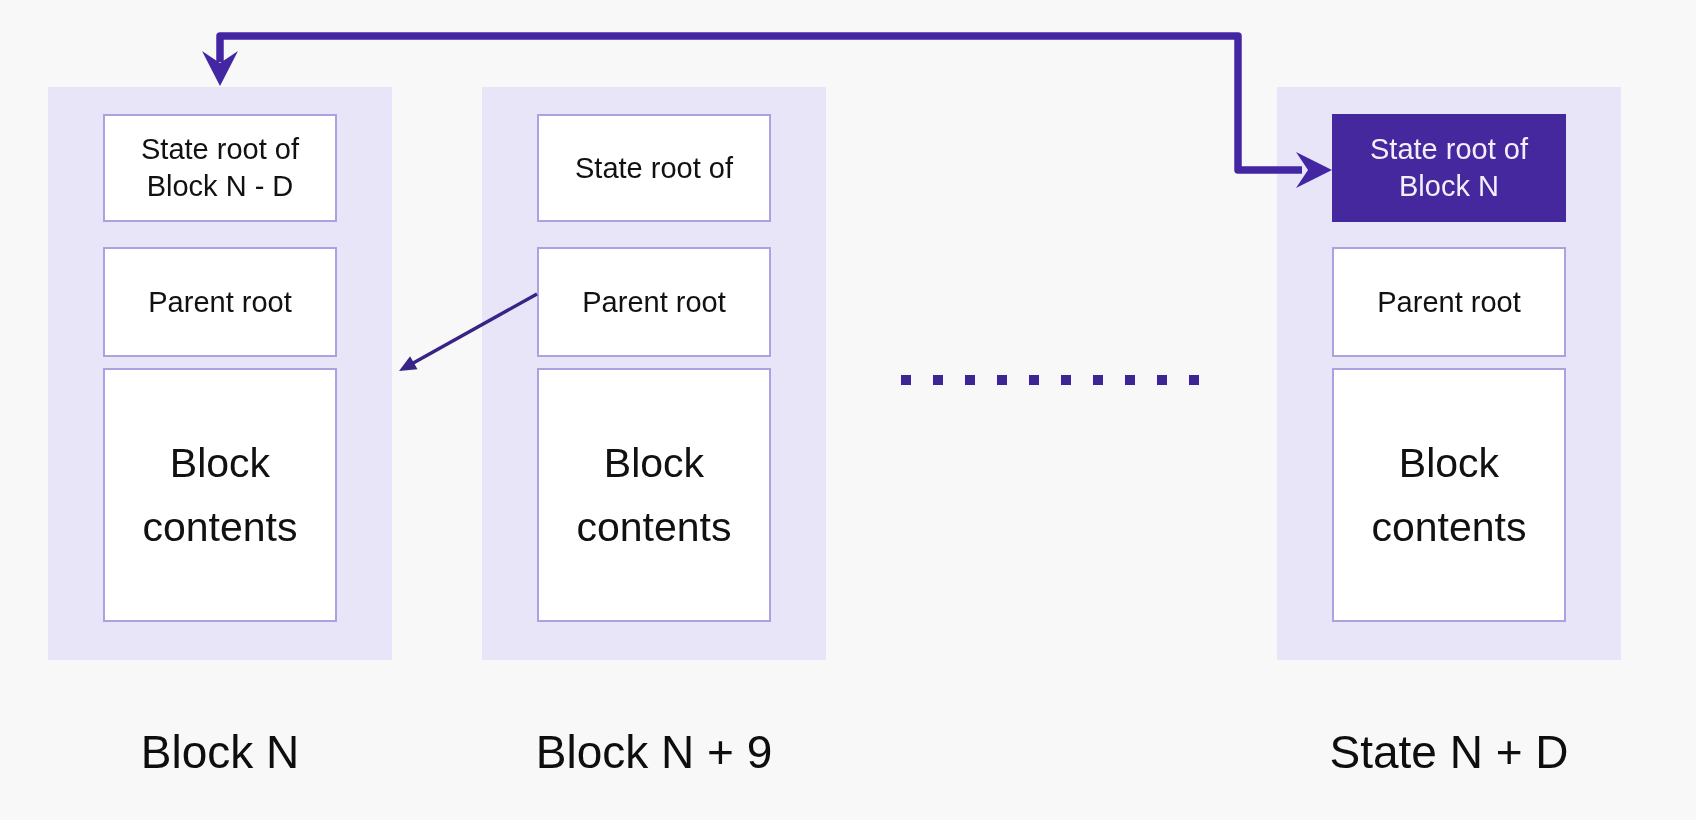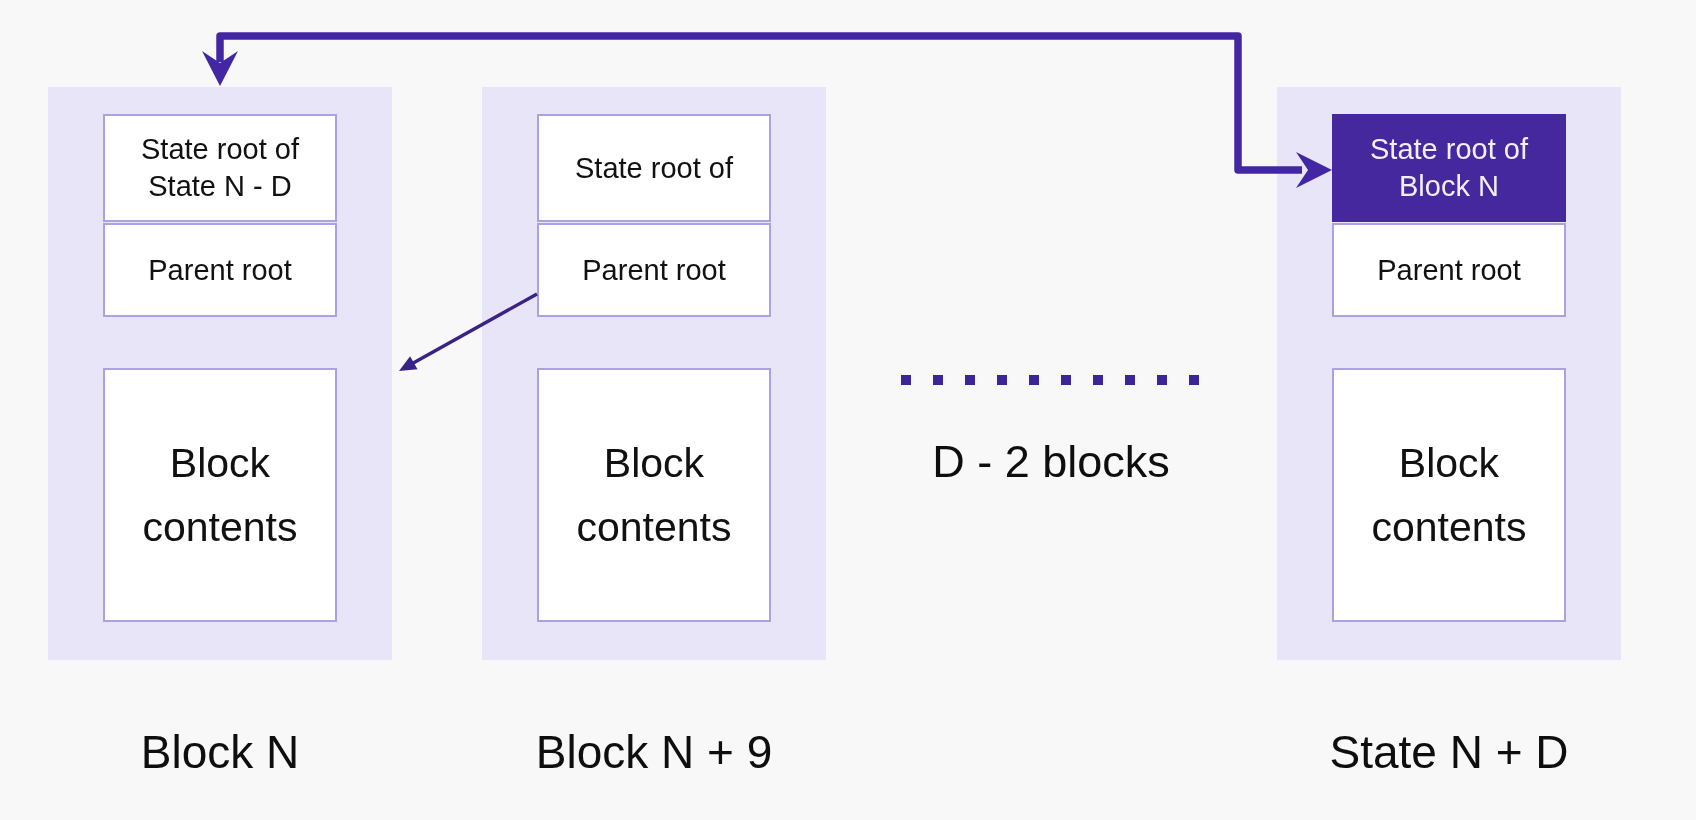--- a/index.html
+++ b/index.html
@@ -50,22 +50,22 @@
     height: 108px;
     font-size: 29px;
     line-height: 37px;
   }
   .state-box.highlight {
     background: #46289e;
     border-color: #46289e;
     color: #f2effb;
   }
   .parent-box {
-    top: 136px;
-    height: 94px;
+    top: 160px;
+    height: 110px;
     font-size: 29px;
     line-height: 37px;
   }
   .contents-box {
     top: 281px;
     height: 254px;
     font-size: 41px;
     line-height: 56px;
     gap: 8px;
   }
@@ -96,21 +96,21 @@
   }
 </style>
 </head>
 <body>
 
 <div class="canvas">
 
   <section class="block-col c1">
     <div class="inner-box state-box">
       <span class="line">State root of</span>
-      <span class="line">State N - D</span>
+      <span class="line">Block N - D</span>
     </div>
     <div class="inner-box parent-box">
       <span class="line">Parent root</span>
     </div>
     <div class="inner-box contents-box">
       <span class="line">Block</span>
       <span class="line">contents</span>
     </div>
   </section>
 
@@ -138,21 +138,20 @@
     <div class="inner-box contents-box">
       <span class="line">Block</span>
       <span class="line">contents</span>
     </div>
   </section>
 
   <div class="block-label bl1">Block N</div>
   <div class="block-label bl2">Block N + 9</div>
   <div class="block-label bl3">State N + D</div>
 
-  <div class="gap-label">D - 2 blocks</div>
 
   <svg class="overlay" width="1696" height="820" viewBox="0 0 1696 820">
 
     <path d="M 220 62 L 220 36 L 1238 36 L 1238 170 L 1302 170" fill="none" stroke="#4327a2" stroke-width="7.5" stroke-linejoin="round"></path>
     <path d="M 220 86 L 202 51 L 220 63 L 238 51 Z" fill="#4327a2"></path>
     <path d="M 1332 170 L 1296 152 L 1308 170 L 1296 188 Z" fill="#4327a2"></path>
 
     <line x1="537" y1="294" x2="407" y2="366.5" stroke="#392387" stroke-width="3.4"></line>
     <path d="M 399 371 L 410.1 356.2 L 417.5 369.2 Z" fill="#392387"></path>
 

